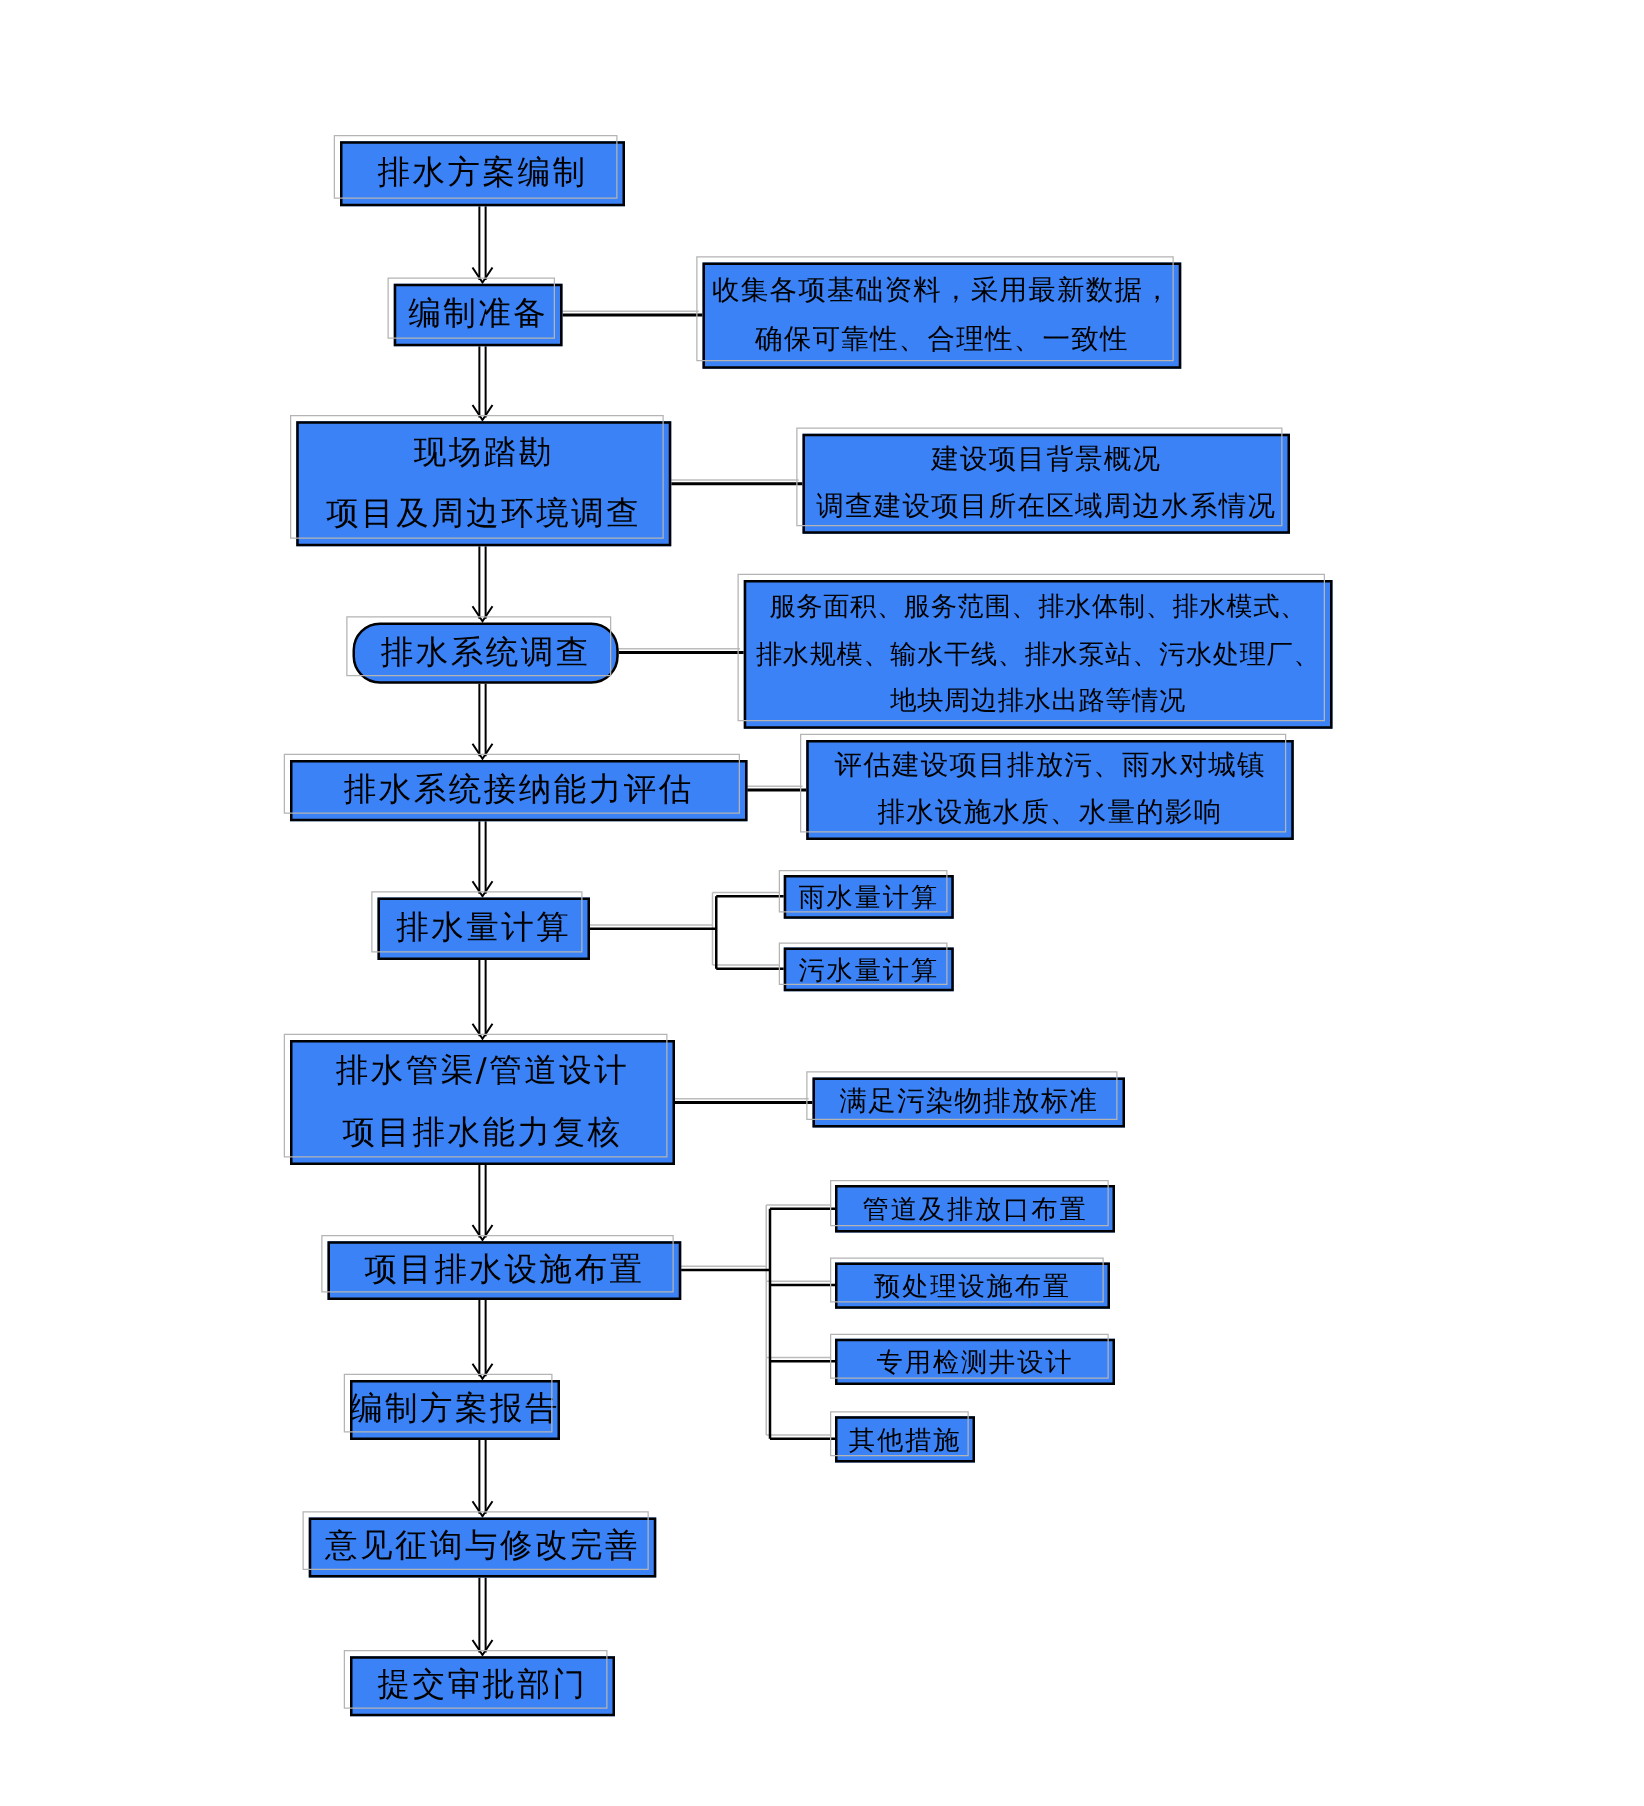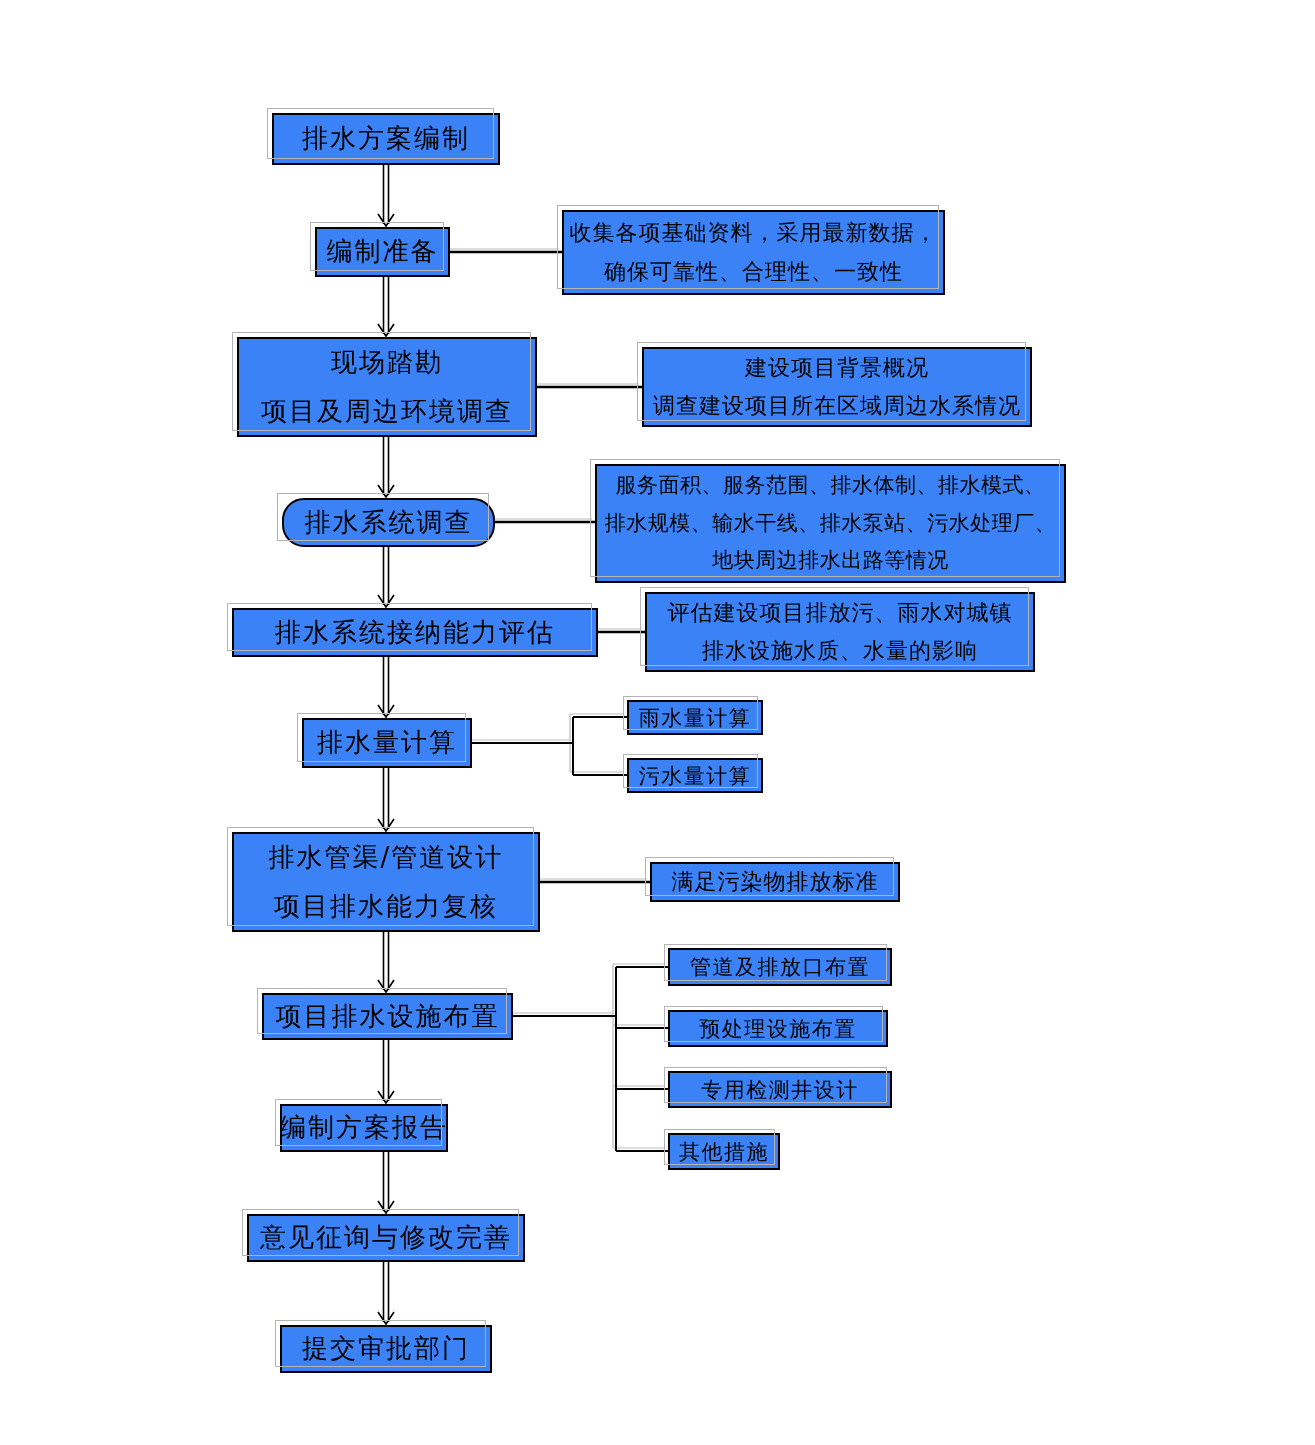--- a/index.html
+++ b/index.html
@@ -130,21 +130,21 @@
 
   <div class="node main-step" style="left:302px;top:718px;width:170px;height:50px;">
     <div class="line">排水量计算</div>
   </div>
 
   <div class="node main-step two-line" style="left:232px;top:832px;width:308px;height:100px;">
     <div class="line">排水管渠/管道设计</div>
     <div class="line">项目排水能力复核</div>
   </div>
 
-  <div class="node main-step" style="left:262px;top:993px;width:251px;height:47px;">
+  <div class="node main-step" style="left:262px;top:993px;width:283px;height:47px;">
     <div class="line">项目排水设施布置</div>
   </div>
 
   <div class="node main-step" style="left:280px;top:1104px;width:168px;height:48px;">
     <div class="line">编制方案报告</div>
   </div>
 
   <div class="node main-step" style="left:247px;top:1214px;width:278px;height:48px;">
     <div class="line">意见征询与修改完善</div>
   </div>

